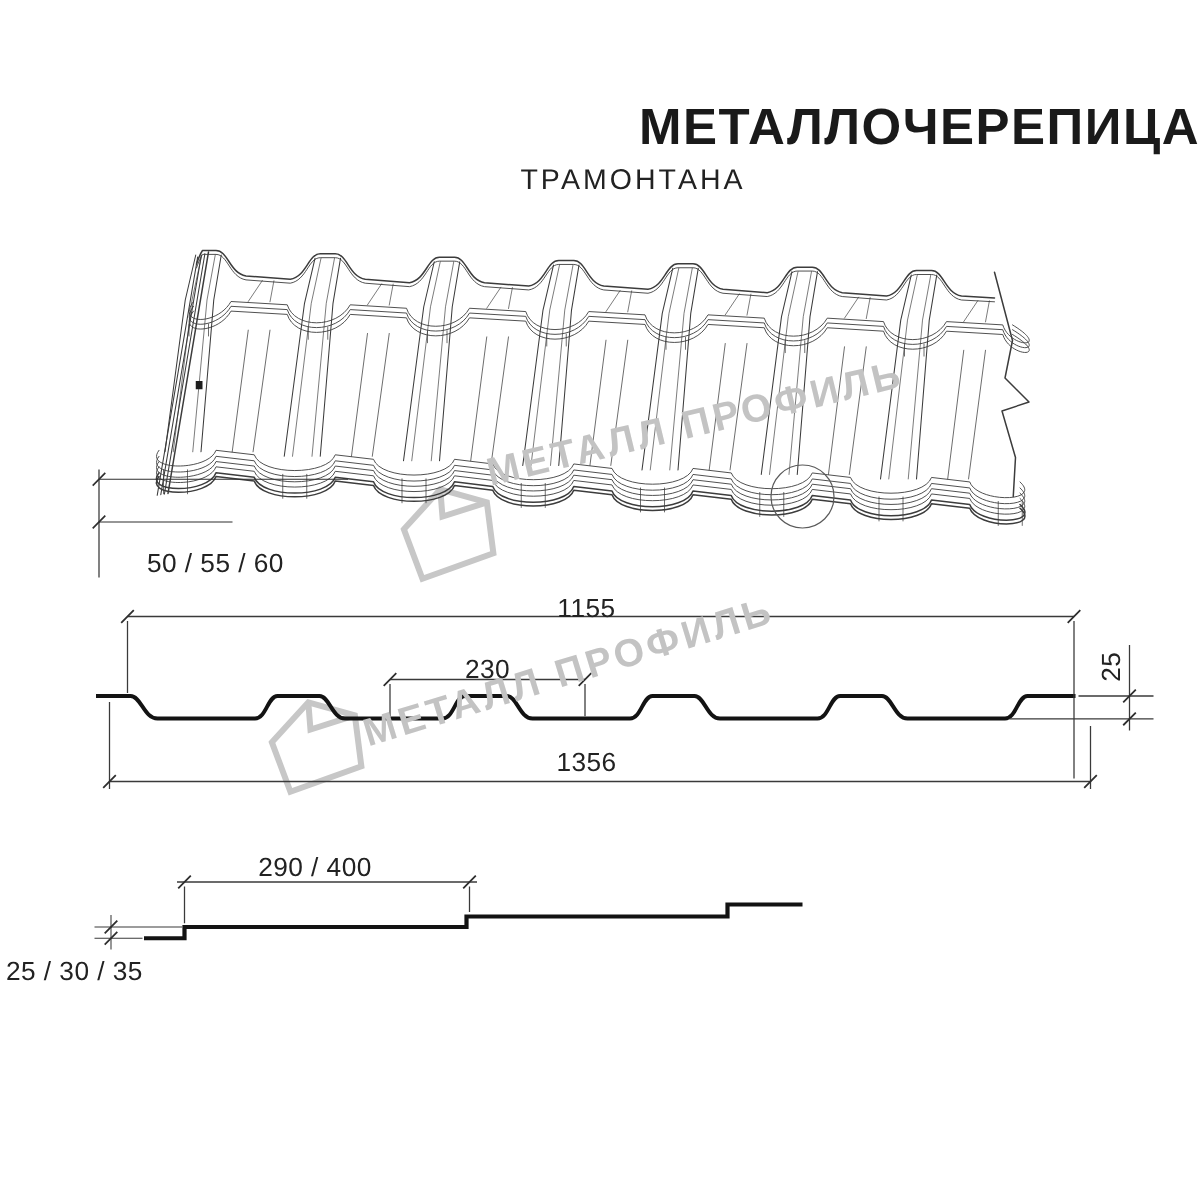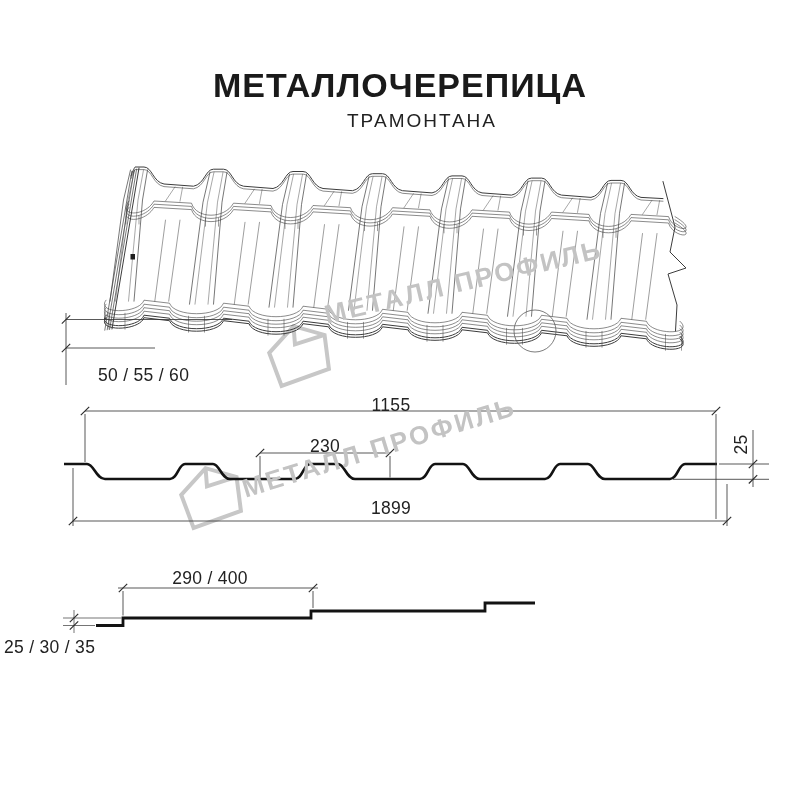--- a/index.html
+++ b/index.html
@@ -1,18 +1,18 @@
 <!DOCTYPE html>
 <html><head>
 <meta charset="utf-8">
 <style>
   html,body{margin:0;padding:0;background:#fff;}
   .stage{position:relative;width:800px;height:800px;background:#ffffff;overflow:hidden;
          font-family:"Liberation Sans",sans-serif;color:#1b1b1b;}
-  .title{position:absolute;left:0;top:66px;width:800px;text-align:center;
+  .title{position:absolute;left:0;top:66px;width:800px;text-align:right;
          font-size:34px;font-weight:700;letter-spacing:1px;color:#1a1a1a;white-space:nowrap;}
   .subtitle{position:absolute;left:0;top:110px;width:800px;text-align:center;
          font-size:19px;font-weight:500;letter-spacing:2px;color:#222;white-space:nowrap;padding-left:22px;}
   .dim{position:absolute;font-size:17.5px;color:#222;white-space:nowrap;letter-spacing:0.3px;}
   .dim.c{text-align:center;}
   .rot{transform:rotate(-90deg);transform-origin:center center;}
   .wm{position:absolute;font-size:26px;font-weight:700;letter-spacing:2.5px;color:#c3c3c3;
       white-space:nowrap;transform-origin:0 50%;}
   svg{position:absolute;left:0;top:0;}
 </style>
@@ -206,16 +206,16 @@
     </g>
   </svg>
 
   <div class="wm" style="left:325px;top:300px;transform:rotate(-13.5deg);">МЕТАЛЛ ПРОФИЛЬ</div>
   <div class="wm" style="left:243px;top:474px;transform:rotate(-17deg);">МЕТАЛЛ ПРОФИЛЬ</div>
 
   <div class="dim" style="left:98px;top:365px;">50 / 55 / 60</div>
   <div class="dim c" style="left:341px;top:395px;width:100px;">1155</div>
   <div class="dim c" style="left:285px;top:436px;width:80px;">230</div>
   <div class="dim c rot" style="left:721px;top:434px;width:40px;">25</div>
-  <div class="dim c" style="left:341px;top:498px;width:100px;">1899</div>
+  <div class="dim c" style="left:341px;top:498px;width:100px;">1356</div>
   <div class="dim c" style="left:150px;top:568px;width:120px;">290 / 400</div>
   <div class="dim" style="left:4px;top:637px;">25 / 30 / 35</div>
 </div>
 
 </body></html>

